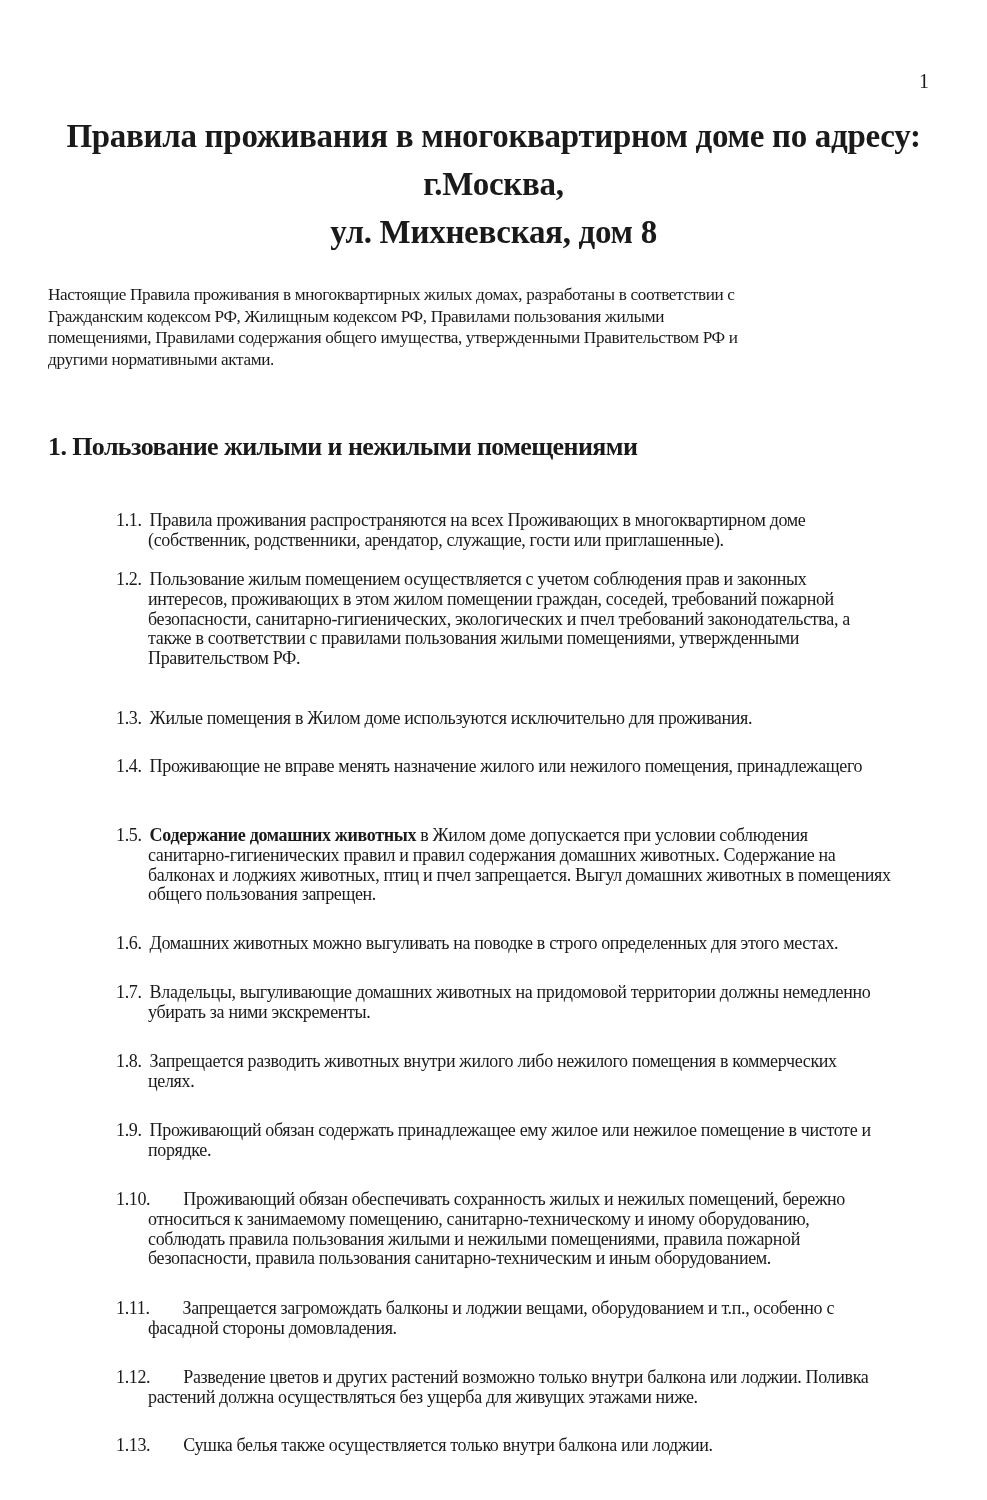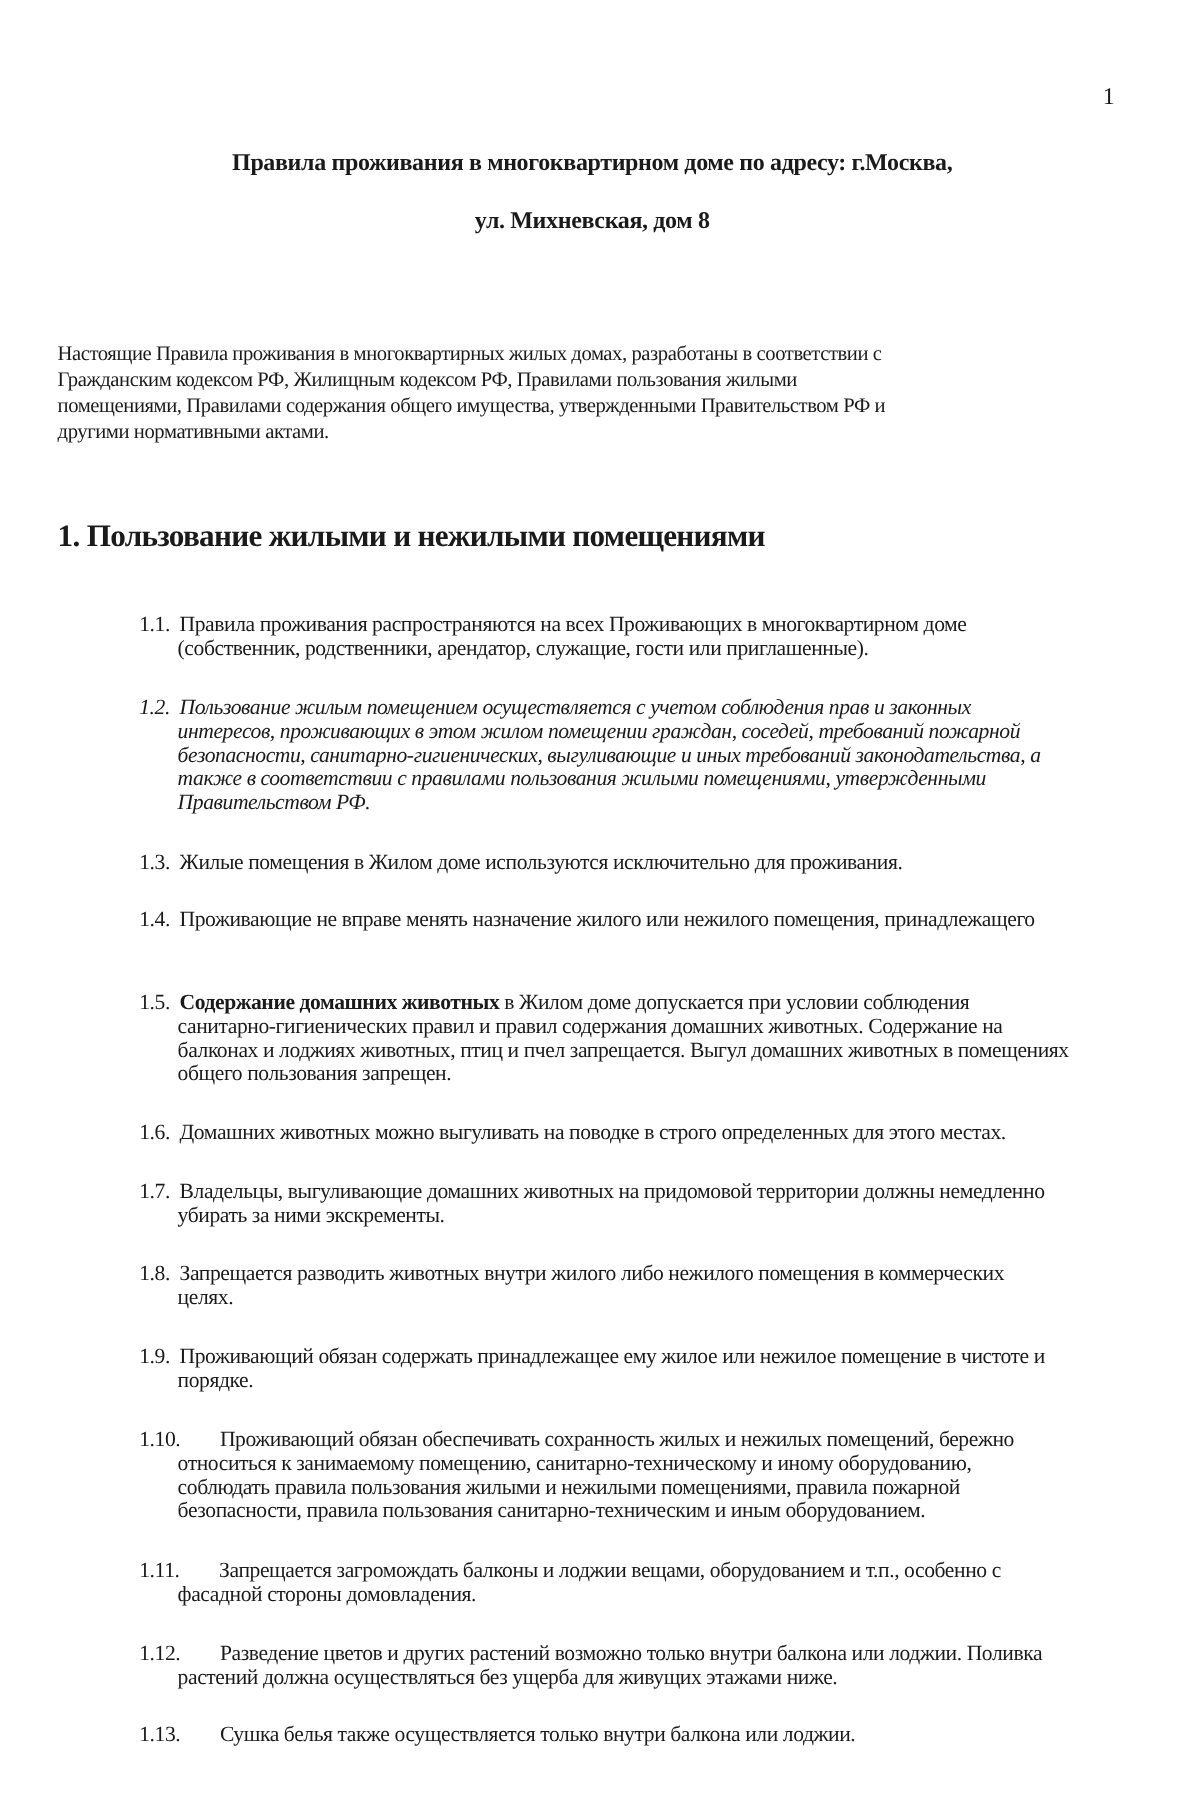--- a/index.html
+++ b/index.html
@@ -1,20 +1,20 @@
 <!DOCTYPE html>
 <html><head>
 <meta charset="utf-8">
 <style>
   html, body { margin: 0; padding: 0; background: #ffffff; }
   body { width: 987px; height: 1500px; position: relative; overflow: hidden;
          font-family: "Liberation Serif", serif; color: #1a1a1a; }
   .page-number { position: absolute; top: 70px; right: 58px; font-size: 20px; }
   .title { position: absolute; top: 112px; left: 0; width: 987px; text-align: center;
-           font-weight: bold; font-size: 20px; line-height: 48px; letter-spacing: -0.3px; }
+           font-weight: bold; font-size: 33px; line-height: 48px; letter-spacing: -0.3px; }
   .intro { position: absolute; top: 284px; left: 48px; width: 900px; font-size: 17.2px;
            line-height: 21.5px; letter-spacing: -0.35px; }
   .intro .line, .item .line { white-space: nowrap; display: block; }
   .section-heading { position: absolute; top: 432px; left: 48px; font-weight: bold;
            font-size: 26px; letter-spacing: -0.6px; white-space: nowrap; }
   .items { position: absolute; top: 499px; left: 116px; width: 830px; }
   .item { position: absolute; left: 0; font-size: 18px; line-height: 19.8px;
           letter-spacing: -0.35px; margin-top: 12px; }
   .item .num { display: inline-block; }
   .item .first { white-space: nowrap; display: block; }
@@ -40,24 +40,24 @@
   <span class="line">другими нормативными актами.</span>
 </div>
 
 <div class="section-heading">1. Пользование жилыми и нежилыми помещениями</div>
 
 <div class="items" id="items">
     <div class="item" style="top: 0px;">
       <span class="first"><span class="num">1.1.</span><span class="gap-s"></span><span style="white-space: pre;">Правила проживания распространяются на всех Проживающих в многоквартирном доме</span></span>
       <span class="line cont">(собственник, родственники, арендатор, служащие, гости или приглашенные).</span>
     </div>
-    <div class="item" style="top: 69px; font-style: italic;">
+    <div class="item" style="top: 59px;">
       <span class="first"><span class="num">1.2.</span><span class="gap-s"></span><span style="white-space: pre;">Пользование жилым помещением осуществляется с учетом соблюдения прав и законных</span></span>
       <span class="line cont">интересов, проживающих в этом жилом помещении граждан, соседей, требований пожарной</span>
-      <span class="line cont">безопасности, санитарно-гигиенических, выгуливающие и иных требований законодательства, а</span>
+      <span class="line cont">безопасности, санитарно-гигиенических, экологических и пчел требований законодательства, а</span>
       <span class="line cont">также в соответствии с правилами пользования жилыми помещениями, утвержденными</span>
       <span class="line cont">Правительством РФ.</span>
     </div>
     <div class="item" style="top: 198px;">
       <span class="first"><span class="num">1.3.</span><span class="gap-s"></span><span style="white-space: pre;">Жилые помещения в Жилом доме используются исключительно для проживания.</span></span>
     </div>
     <div class="item" style="top: 246px;">
       <span class="first"><span class="num">1.4.</span><span class="gap-s"></span><span style="white-space: pre;">Проживающие не вправе менять назначение жилого или нежилого помещения, принадлежащего</span></span>
     </div>
     <div class="item" style="top: 315px;">

